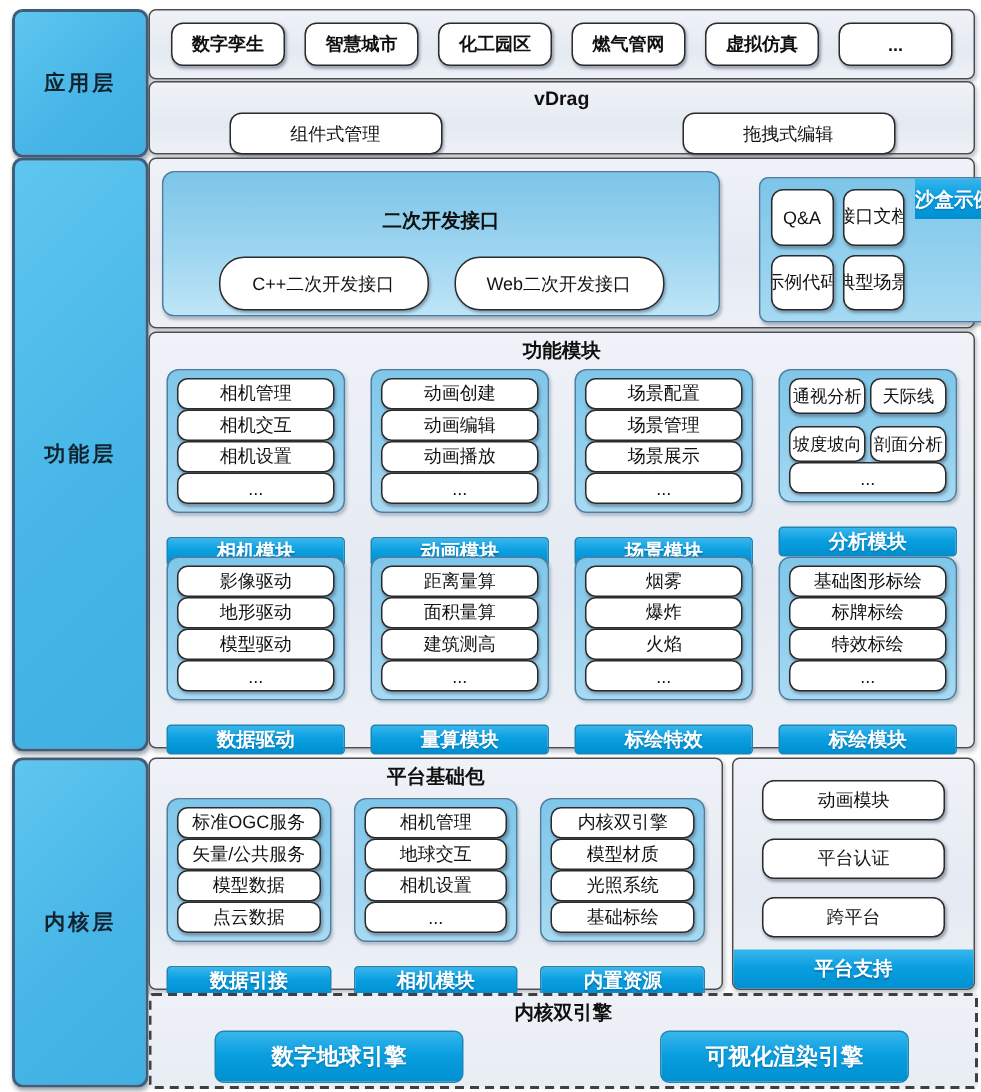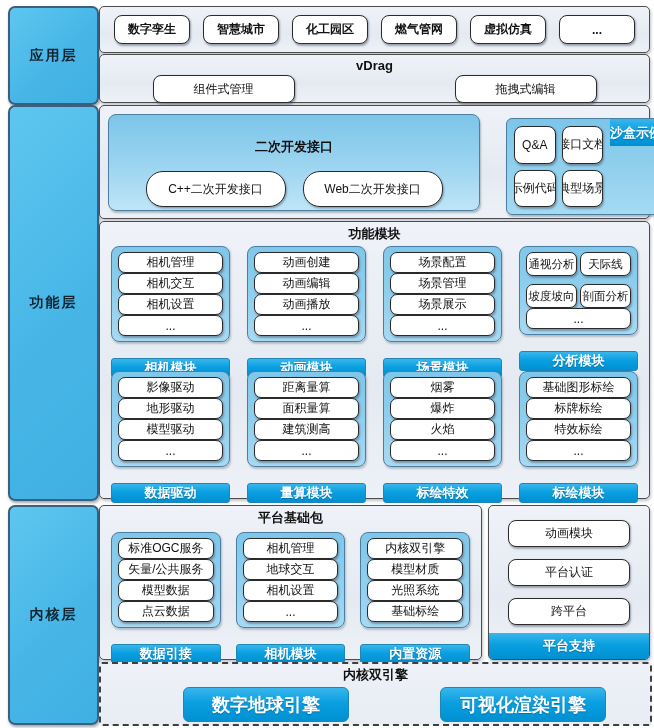--- a/index.html
+++ b/index.html
@@ -74,23 +74,23 @@
   .support-items .wbox{width:120px;height:25px;}
   .support-footer{position:absolute;left:0;right:0;bottom:0;height:26px;border-radius:0 0 4px 4px;}
 
   
   .dashed-panel{position:absolute;left:99px;top:662px;width:549px;height:60px;
     border:2px dashed #3f3f3f;border-radius:3px;
     background:linear-gradient(180deg,#eef1f7,#e8edf4);}
   .engine-row{display:flex;justify-content:space-between;padding:0 44px 0 42px;margin-top:3px;}
   .engine{width:164px;height:33px;border:1px solid #1f85b5;border-radius:6px;
     background:linear-gradient(180deg,#38b6ed 0%,#0a9fe0 45%,#0090d2 100%);
-    color:#fff;font-weight:bold;font-size:18px;
-    display:flex;align-items:center;justify-content:center;
-    text-shadow:0 1px 1px rgba(0,60,100,.4);margin-left:40px;}
+    color:#fff;font-weight:bold;font-size:15px;
+    display:flex;align-items:center;justify-content:center;
+    text-shadow:0 1px 1px rgba(0,60,100,.4);}
 </style>
 </head>
 <body>
 
 <div class="page">
 
   <div class="layer-label" style="top:6px;height:95px;">应用层</div>
   <div class="layer-label" style="top:105px;height:392px;">功能层</div>
   <div class="layer-label" style="top:505px;height:216px;">内核层</div>
 

